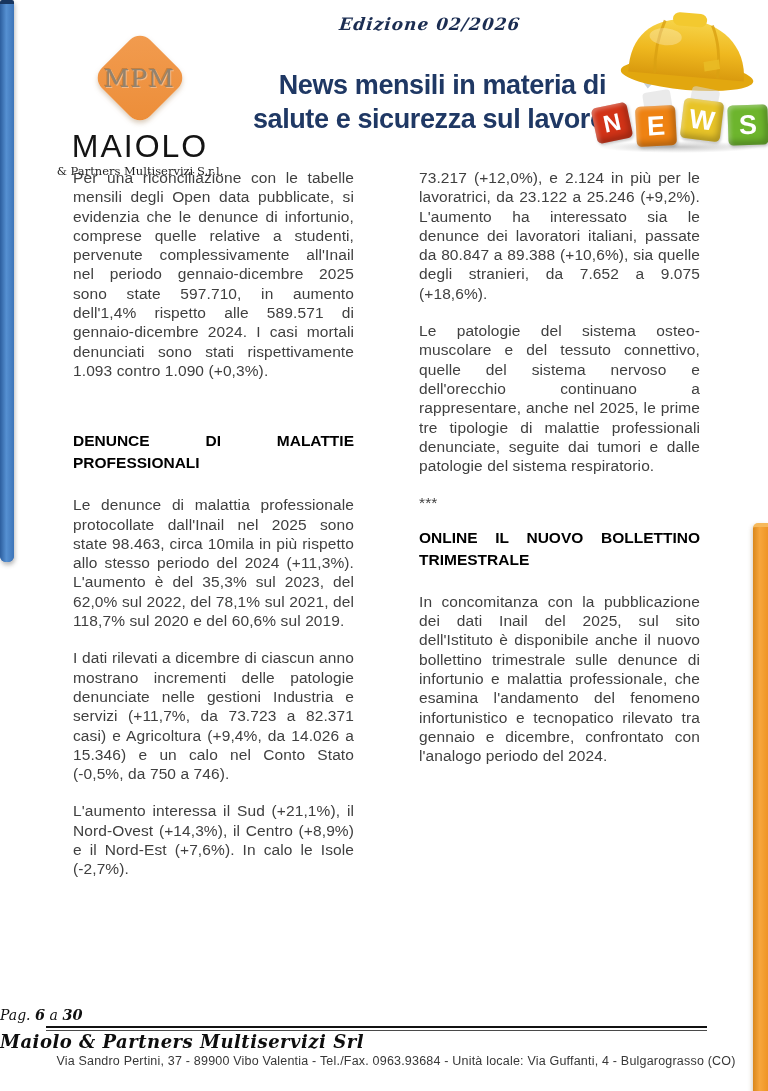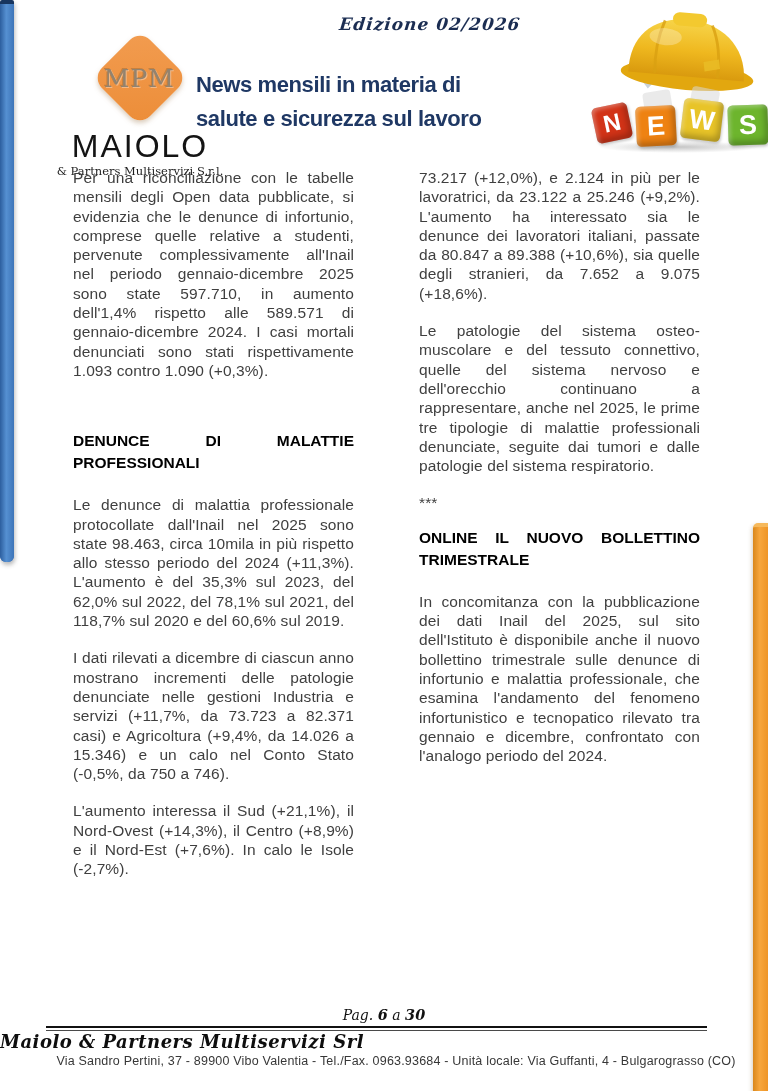--- a/index.html
+++ b/index.html
@@ -44,22 +44,22 @@
     text-shadow:1px 1px 0 rgba(255,255,255,.35), -1px -1px 0 rgba(120,90,50,.35);
   }
   .maiolo{
     margin-top:18px;font-family:Liberation Sans, sans-serif;font-size:32px;
     letter-spacing:2px;color:#141414;line-height:32px;
   }
   .logo-sub{
     margin-top:2px;font-family:"DejaVu Serif",serif;font-size:11.5px;color:#1c1c1c;
   }
   .main-title{
-    position:absolute;left:196px;top:68px;width:410px;text-align:left;
-    font-weight:bold;font-size:22px;line-height:34px;letter-spacing:-0.4px;
+    position:absolute;left:196px;top:68px;width:410px;text-align:right;
+    font-weight:bold;font-size:27px;line-height:34px;letter-spacing:-0.4px;
   }
 
   
   .hat{position:absolute;left:606px;top:8px;width:158px;height:95px;}
   .cubes{position:absolute;left:592px;top:97px;width:176px;height:56px;}
   .cube-shadow{
     position:absolute;left:6px;top:44px;width:162px;height:12px;
     background:radial-gradient(ellipse at center,rgba(110,110,110,.4),rgba(0,0,0,0) 70%);
   }
   .ghost-cube{
@@ -88,21 +88,21 @@
   }
   .col p.gap-xl{margin-bottom:50px;}
   .col .sec-heading{
     margin:0 0 21px;text-align:justify;font-size:15.5px;line-height:22px;
     font-weight:bold;color:#000;
   }
   .col .stars{margin:0 0 14px;text-align:left;}
 
   
   .page-num{
-    position:absolute;top:1006px;left:0;width:768px;text-align:center;
+    position:absolute;top:1006px;left:0;width:768px;text-align:left;
     font-family:"DejaVu Serif",serif;font-style:italic;font-size:14px;color:#101010;
   }
   .page-num b{font-size:14.5px;}
   .footer-rule{
     position:absolute;top:1026px;left:46px;width:661px;height:2px;
     border-top:2px solid #111;border-bottom:1px solid #4a4a4a;
   }
   .company-script{
     position:absolute;top:1031px;left:0;width:768px;
     font-family:"DejaVu Serif",serif;font-style:italic;font-weight:bold;

